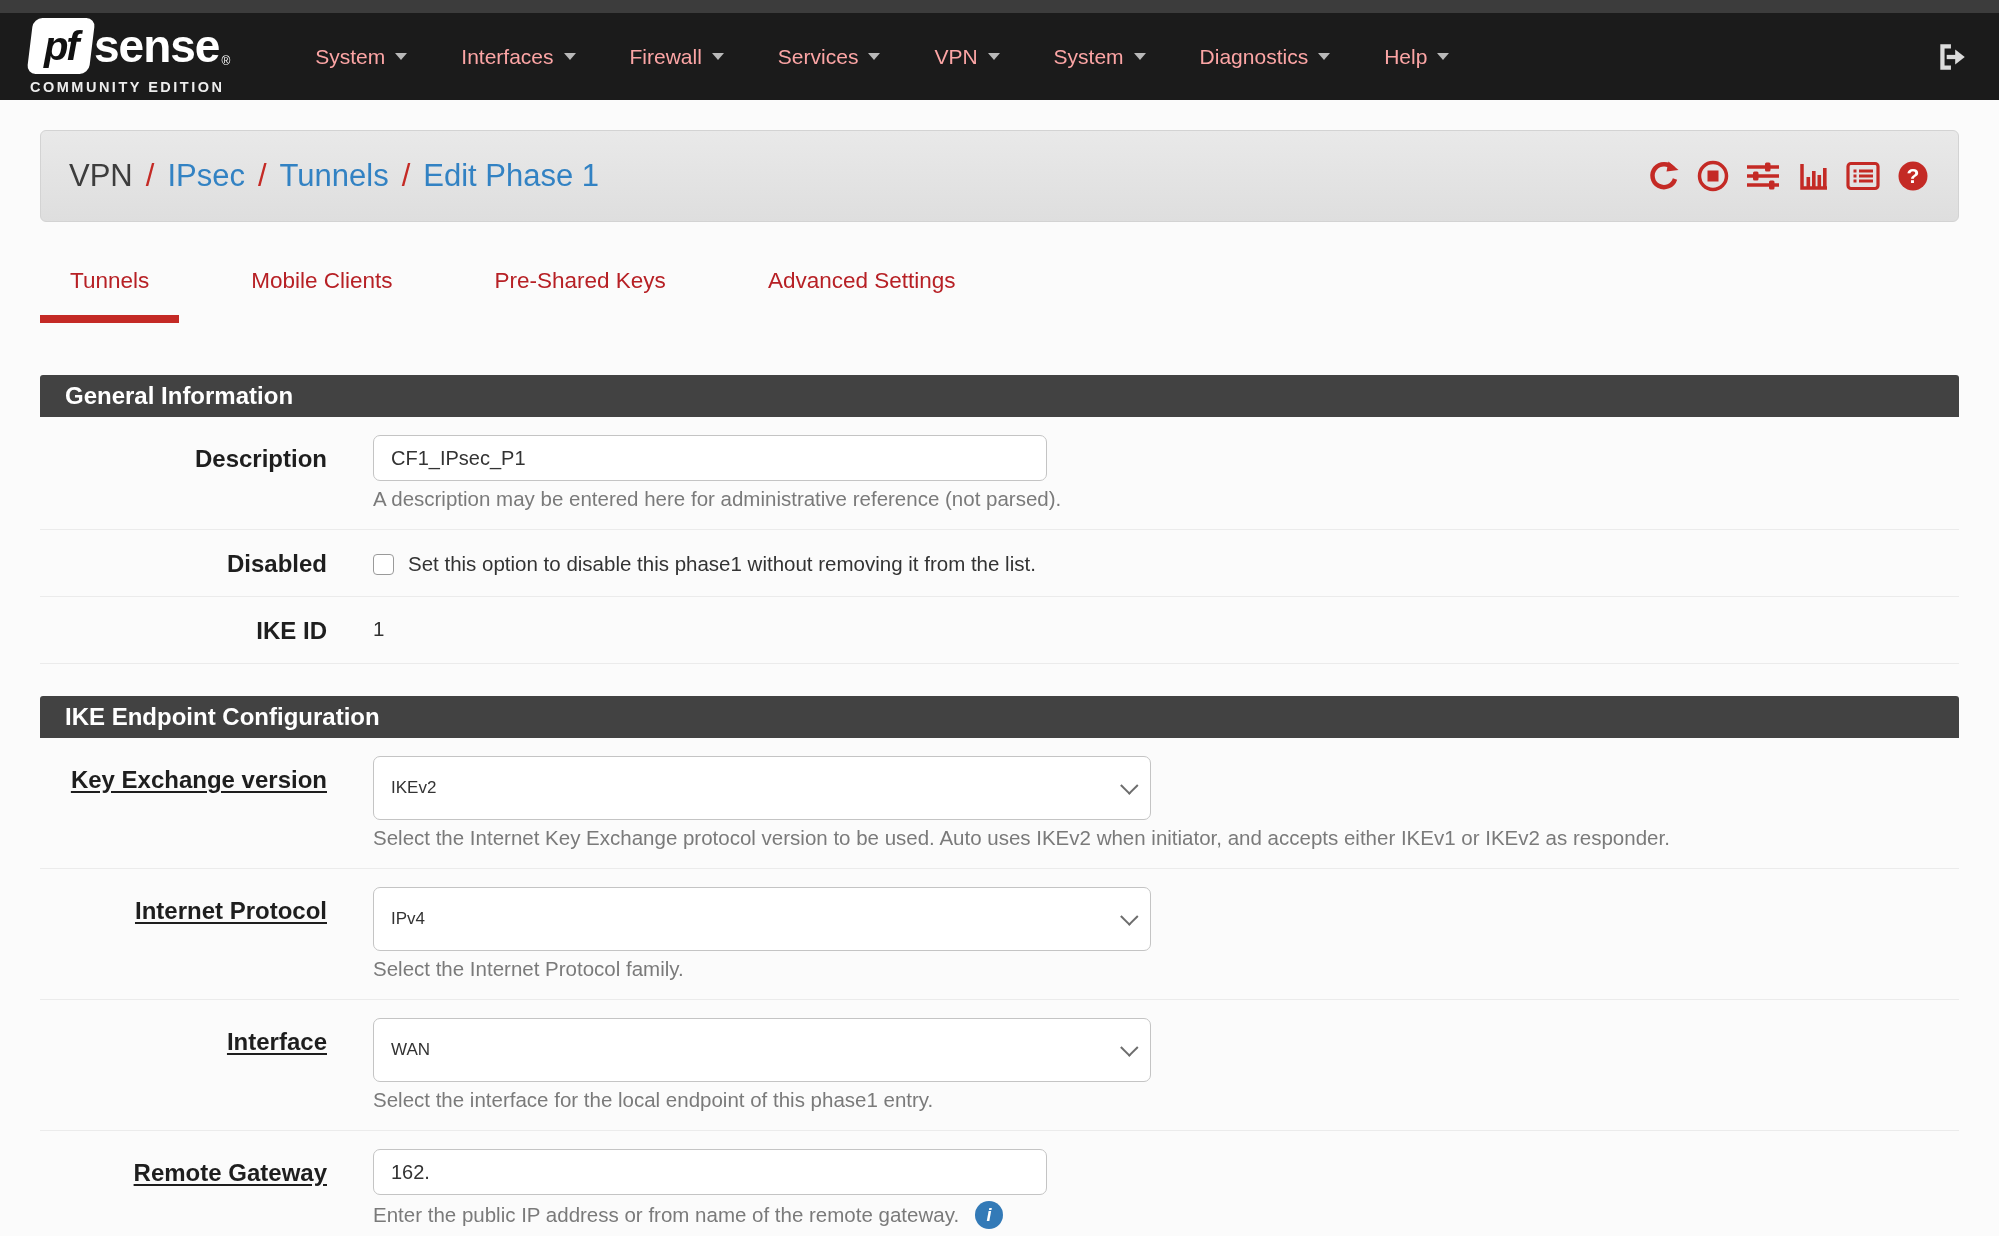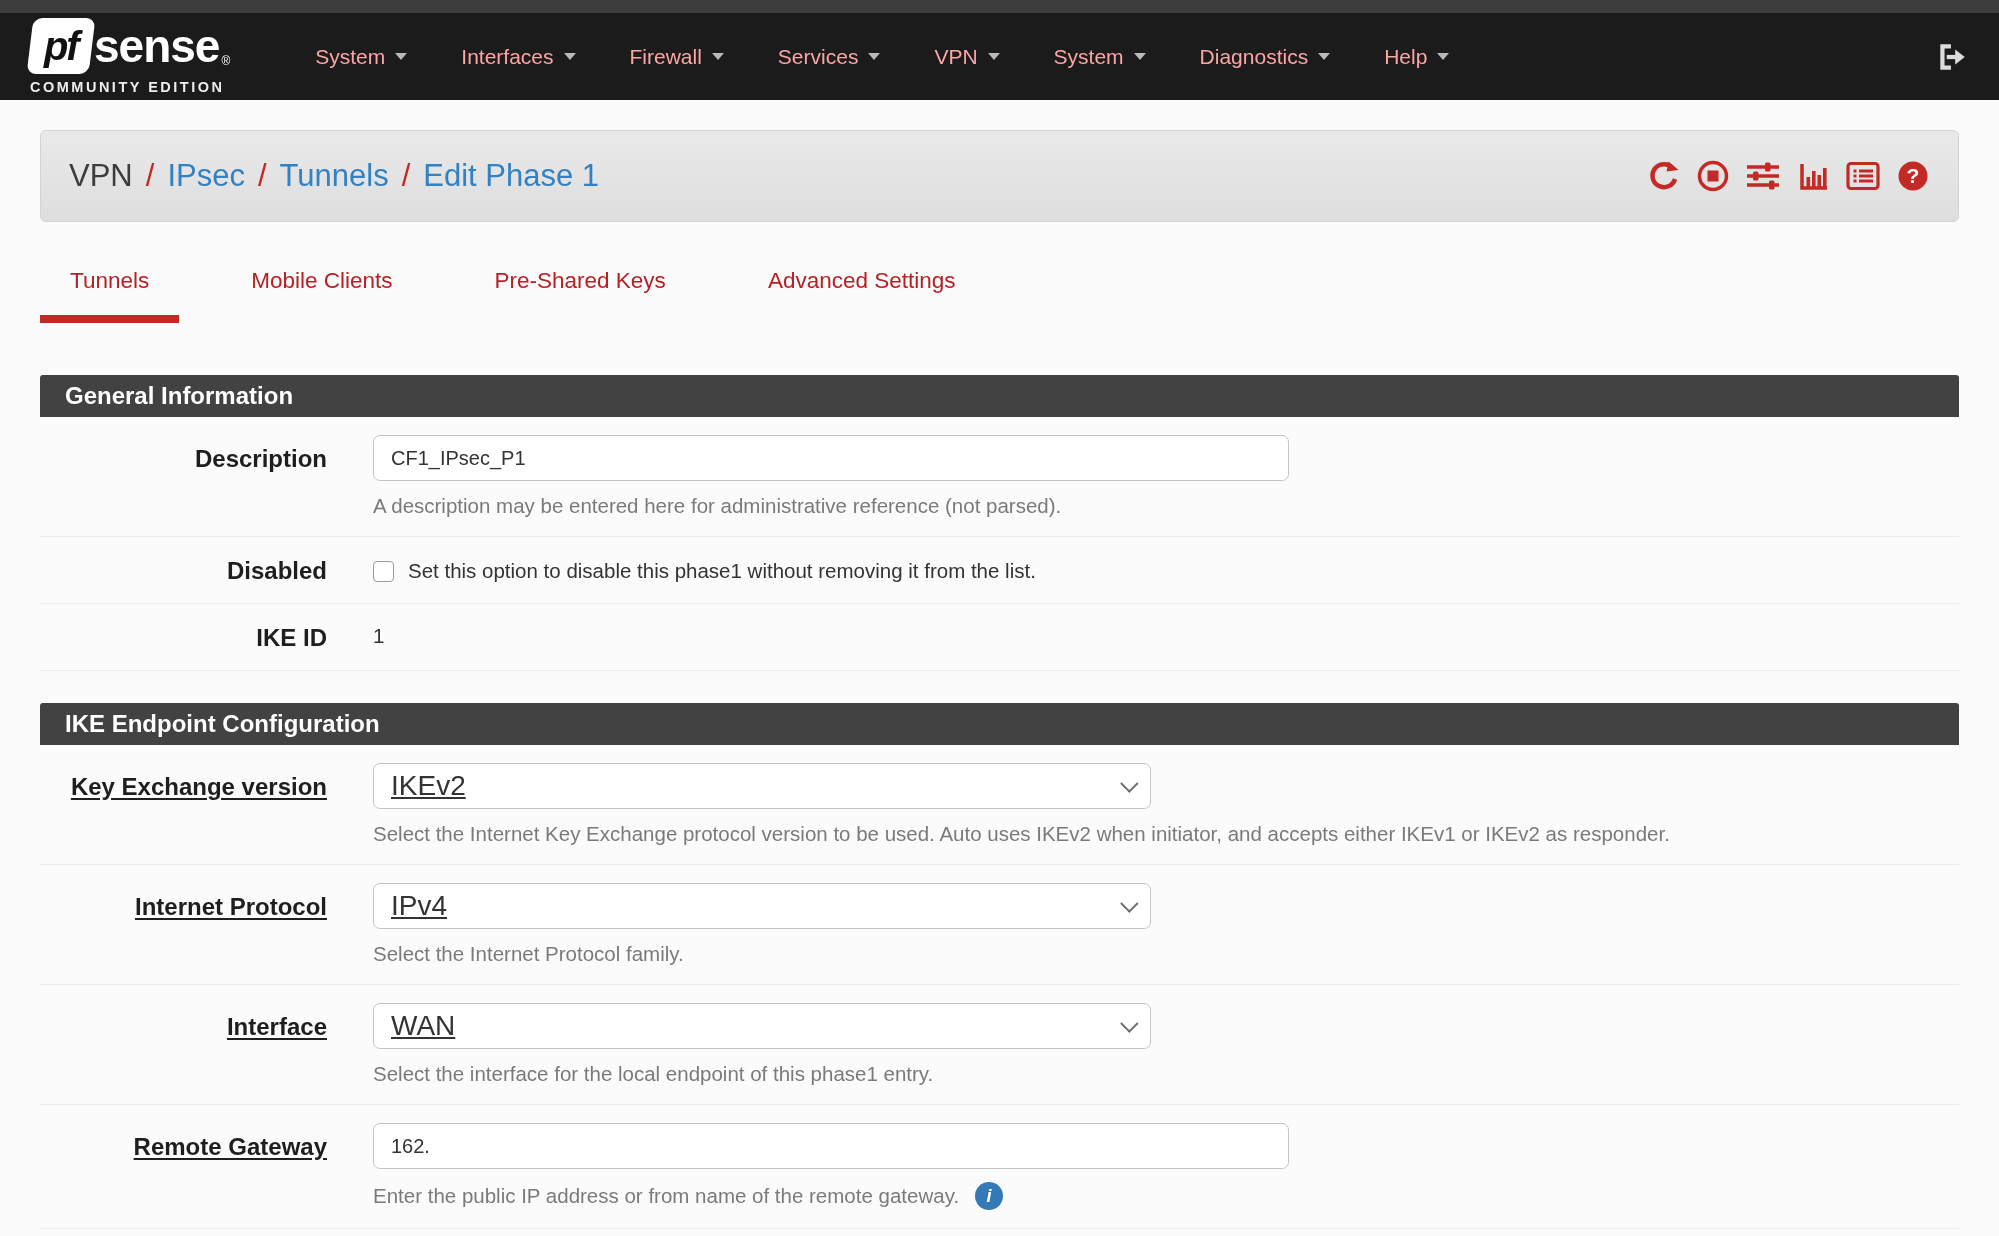--- a/index.html
+++ b/index.html
@@ -90,40 +90,39 @@
   .row-label {
     width:333px; flex:0 0 333px;
     text-align:right; padding-right:46px; padding-top:10px;
     font-weight:bold; font-size:24px; color:#1e1e1e;
   }
   .row-label.underlined { text-decoration:underline; text-underline-offset:3px; }
   .row-label.plain-top { padding-top:2px; }
   .row-content { flex:1; }
 
   .text-input {
-    width:916px; height:46px;
+    width:674px; height:46px;
     border:1px solid #c4c4c4; border-radius:7px;
     background:#fff; font-family:"Liberation Sans", sans-serif;
     font-size:20px; color:#333; padding:0 17px;
     outline:none;
   }
   .select {
-    width:778px; height:46px;
+    width:778px; height:64px;
     border:1px solid #c4c4c4; border-radius:7px;
-    background:#fff; font-size:28px; color:#333;
+    background:#fff; font-size:17px; color:#333;
     padding:0 17px; display:flex; align-items:center;
     cursor:pointer;
-    text-decoration:underline;
   }
   .select .chev {
     margin-left:auto; width:13px; height:13px;
     border-right:2.5px solid #6d6d6d; border-bottom:2.5px solid #6d6d6d;
     transform:rotate(45deg) translateY(-4px);
   }
-  .help-text { margin-top:13px; font-size:20.5px; color:#7a7a7a; display:flex; align-items:center; }
+  .help-text { margin-top:6px; font-size:20.5px; color:#7a7a7a; display:flex; align-items:center; }
 
   .checkbox-line { display:flex; align-items:center; padding-top:4px; }
   .checkbox {
     width:21px; height:21px;
     border:1.5px solid #9a9a9a; border-radius:4px;
     background:#fff; cursor:pointer; margin-right:14px; flex:0 0 21px;
   }
   .checkbox-text { font-size:20.5px; color:#333; }
   .static-value { font-size:20.5px; color:#333; padding-top:2px; }
 

